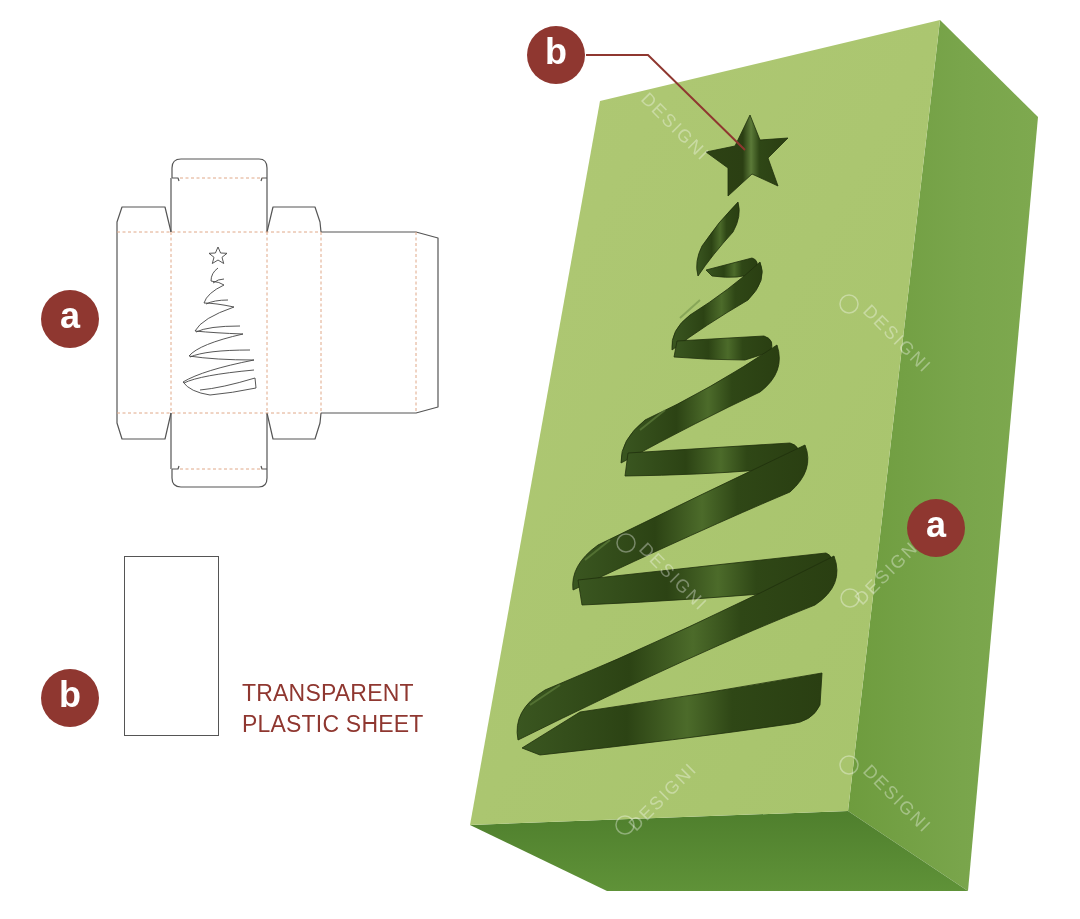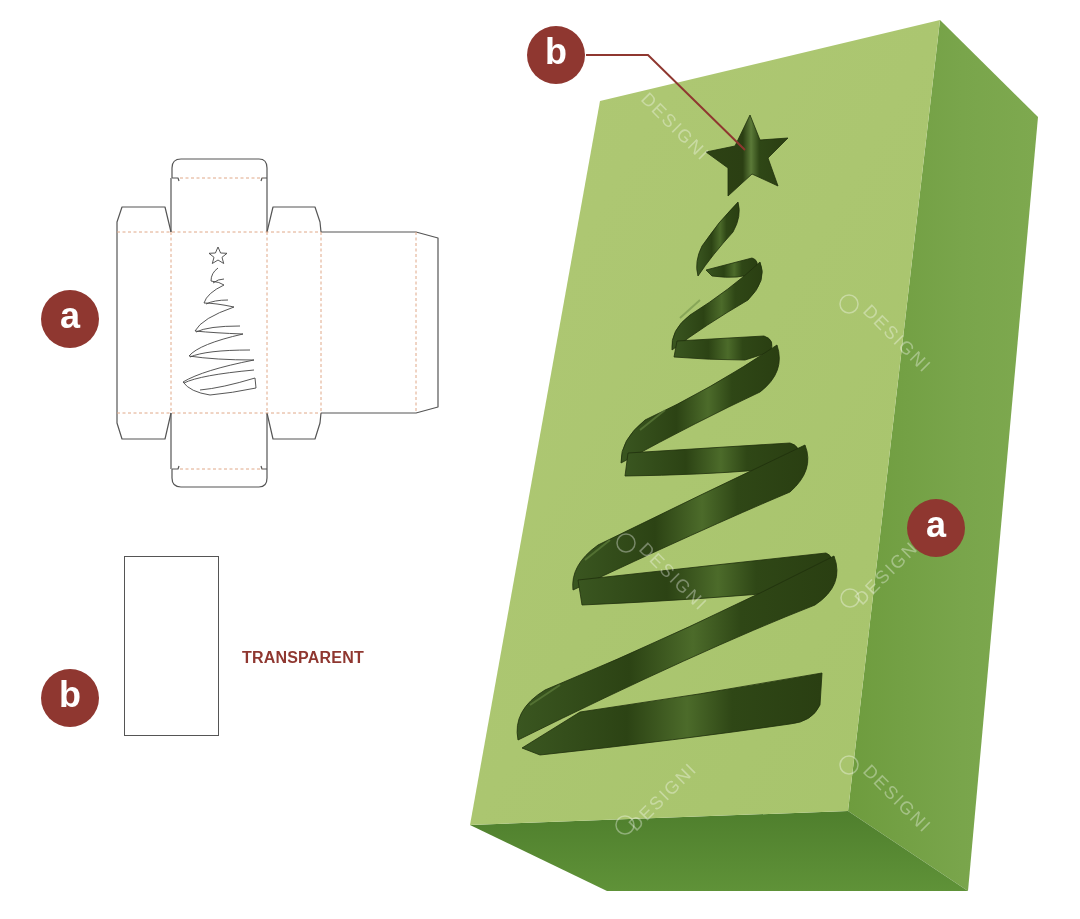--- a/index.html
+++ b/index.html
@@ -3,22 +3,22 @@
 <meta charset="utf-8">
 <style>
   html, body { margin: 0; padding: 0; background: #ffffff; }
   body { width: 1080px; height: 919px; position: relative; overflow: hidden;
          font-family: "Liberation Sans", sans-serif; }
   .layer { position: absolute; left: 0; top: 0; width: 1080px; height: 919px; }
   .badge { position: absolute; width: 58px; height: 58px; border-radius: 50%;
            display: flex; align-items: center; justify-content: center;
            color: #ffffff; font-weight: bold; font-size: 36px; line-height: 1;
            font-family: "Liberation Sans", sans-serif; padding-bottom: 6px; box-sizing: border-box; }
-  .caption { position: absolute; left: 242px; top: 642px; font-weight: bold;
-             font-size: 16px; line-height: 31px; letter-spacing: 0.2px;
+  .caption { position: absolute; left: 242px; top: 678px; font-weight: normal;
+             font-size: 23px; line-height: 31px; letter-spacing: 0.2px;
              font-family: "Liberation Sans", sans-serif; }
   .caption div { white-space: nowrap; }
 </style>
 </head>
 <body>
 
 <svg class="layer" viewBox="0 0 1080 919" xmlns="http://www.w3.org/2000/svg">
   <g fill="none" stroke="#555555" stroke-width="1.2" stroke-linejoin="round">
 
     <path d="M172,178 L172,168 Q172,159 181,159 L259,159 Q267,159 267,168 L267,178"></path>
@@ -160,13 +160,14 @@
 </div>
 <div class="badge" style="left:527px; top:26px; background:#8f3730;">
   <span>b</span>
 </div>
 <div class="badge" style="left:907px; top:499px; background:#8f3730;">
   <span>a</span>
 </div>
 
 <div class="caption" style="color:#8f3730;">
   <div>TRANSPARENT</div>
+  <div>PLASTIC SHEET</div>
 </div>
 
 </body></html>

